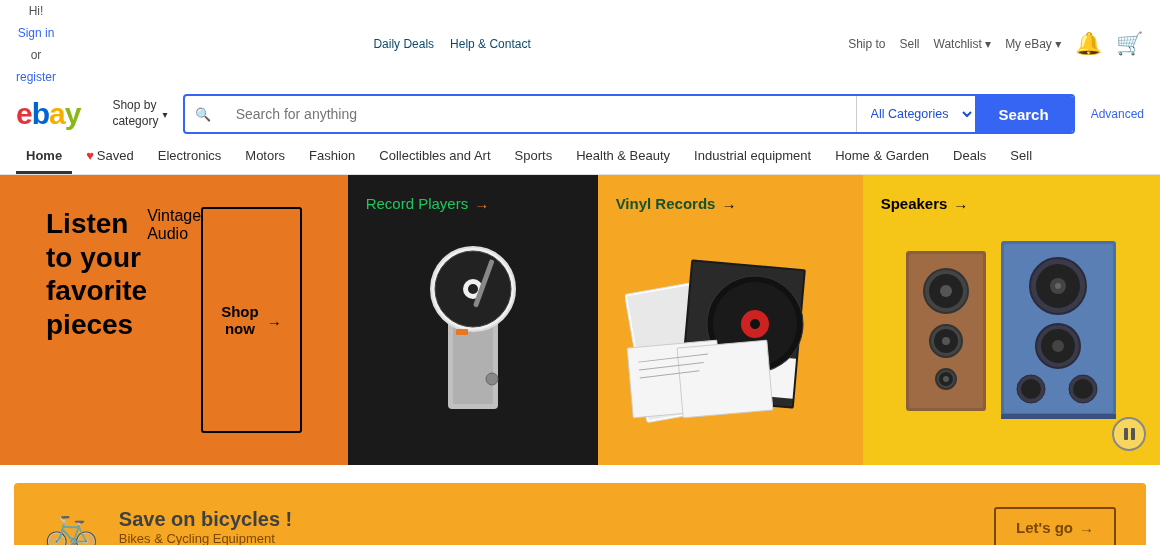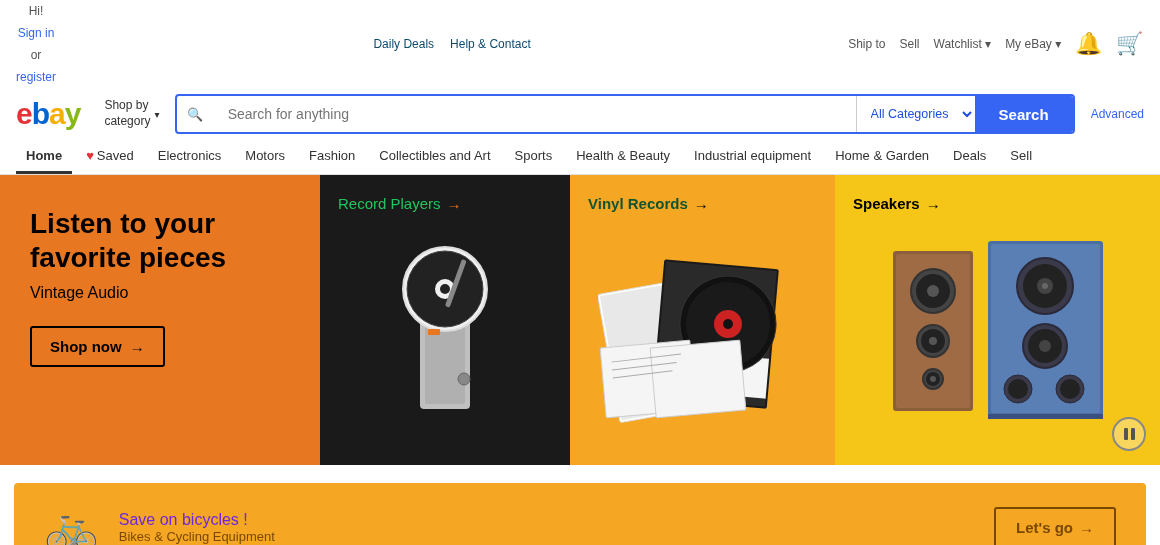--- a/index.html
+++ b/index.html
@@ -11,21 +11,21 @@
     .top-bar-left a { color: #3665f3; text-decoration: none; }
     .top-bar-left span { color: #555; }
     .top-bar-center { display: flex; gap: 16px; }
     .top-bar-center a { color: #0c4a6e; text-decoration: none; }
     .top-bar-right { display: flex; align-items: center; gap: 14px; }
     .top-bar-right span { color: #555; }
     .top-bar-right a { color: #555; text-decoration: none; }
 
     
     .header { display: flex; align-items: center; padding: 6px 16px; gap: 10px; background: #fff; }
-    .logo { display: flex; align-items: center; margin-right: 4px; }
+    .logo { display: flex; align-items: center; margin-right: 12px; }
     .logo-text { font-size: 30px; font-weight: bold; letter-spacing: -1px; }
     .logo-e { color: #e53238; }
     .logo-b { color: #0064d2; }
     .logo-a { color: #f5af02; }
     .logo-y { color: #86b817; }
 
     .shop-by { display: flex; align-items: center; cursor: pointer; font-size: 12.5px; color: #333; white-space: nowrap; margin-left: 4px; padding: 4px 6px; border-radius: 4px; }
     .shop-by-text { font-size: 12px; line-height: 1.3; }
     .shop-by-text .line1 { display: block; }
     .shop-by-text .line2 { display: block; }
@@ -41,38 +41,38 @@
 
     
     .nav { display: flex; align-items: center; border-bottom: 1px solid #e0e0e0; padding: 0 16px; gap: 4px; background: #fff; }
     .nav-item { padding: 8px 10px; font-size: 13px; color: #333; cursor: pointer; text-decoration: none; border-bottom: 3px solid transparent; white-space: nowrap; }
     .nav-item.active { border-bottom: 3px solid #333; font-weight: bold; }
     .nav-item.saved { display: flex; align-items: center; gap: 3px; }
     .heart-icon { color: #e53238; font-size: 13px; }
 
     
     .hero { display: flex; height: 290px; }
-    .hero-left { background: #e87722; flex: 0 0 320px; padding: 32px 30px; display: flex; flex-direction: column; justify-content: flex-start; }
+    .hero-left { background: #e87722; flex: 0 0 320px; padding: 32px 46px; display: flex; justify-content: flex-start; }
     .hero-left h2 { font-size: 28px; font-weight: 900; color: #000; line-height: 1.2; margin-bottom: 10px; }
     .hero-left .subtitle { font-size: 16px; color: #000; margin-bottom: 24px; }
     .shop-now-btn { display: inline-flex; align-items: center; gap: 8px; border: 2px solid #000; background: transparent; padding: 10px 18px; font-size: 15px; font-weight: bold; cursor: pointer; border-radius: 3px; color: #000; width: fit-content; }
 
     .panel-title { font-size: 15px; font-weight: bold; color: #e87722; display: flex; align-items: center; gap: 6px; }
 
     .panel-img-container { flex: 1; display: flex; align-items: center; justify-content: center; }
 
     .pause-btn { position: absolute; bottom: 14px; right: 14px; width: 34px; height: 34px; border-radius: 50%; border: 2px solid #888; background: rgba(255,255,255,0.3); display: flex; align-items: center; justify-content: center; cursor: pointer; }
     .pause-icon { width: 14px; height: 14px; display: flex; align-items: center; justify-content: center; gap: 3px; }
     .pause-bar { width: 4px; height: 12px; background: #555; border-radius: 1px; }
 
     
     .bike-banner { display: flex; align-items: center; justify-content: space-between; background: #f5a623; margin: 18px 14px 0; border-radius: 4px; padding: 18px 30px; min-height: 80px; }
     .bike-banner-left { display: flex; align-items: center; gap: 20px; }
     .bike-icon { font-size: 44px; color: #7a4800; }
-    .bike-text h3 { font-size: 16px; font-weight: 400; color: #6d28d9; }
+    .bike-text h3 { font-size: 20px; font-weight: 700; color: #404040; }
     .bike-text p { font-size: 13px; color: #7a4800; }
     .lets-go-btn { border: 2px solid #7a4800; background: transparent; padding: 10px 20px; font-size: 15px; font-weight: bold; cursor: pointer; border-radius: 3px; color: #7a4800; display: flex; align-items: center; gap: 6px; }
   </style>
 </head>
 <body>
 
 <div class="top-bar">
   <div class="top-bar-left">
     <span>Hi!</span>
     <a href="#">Sign in</a>

